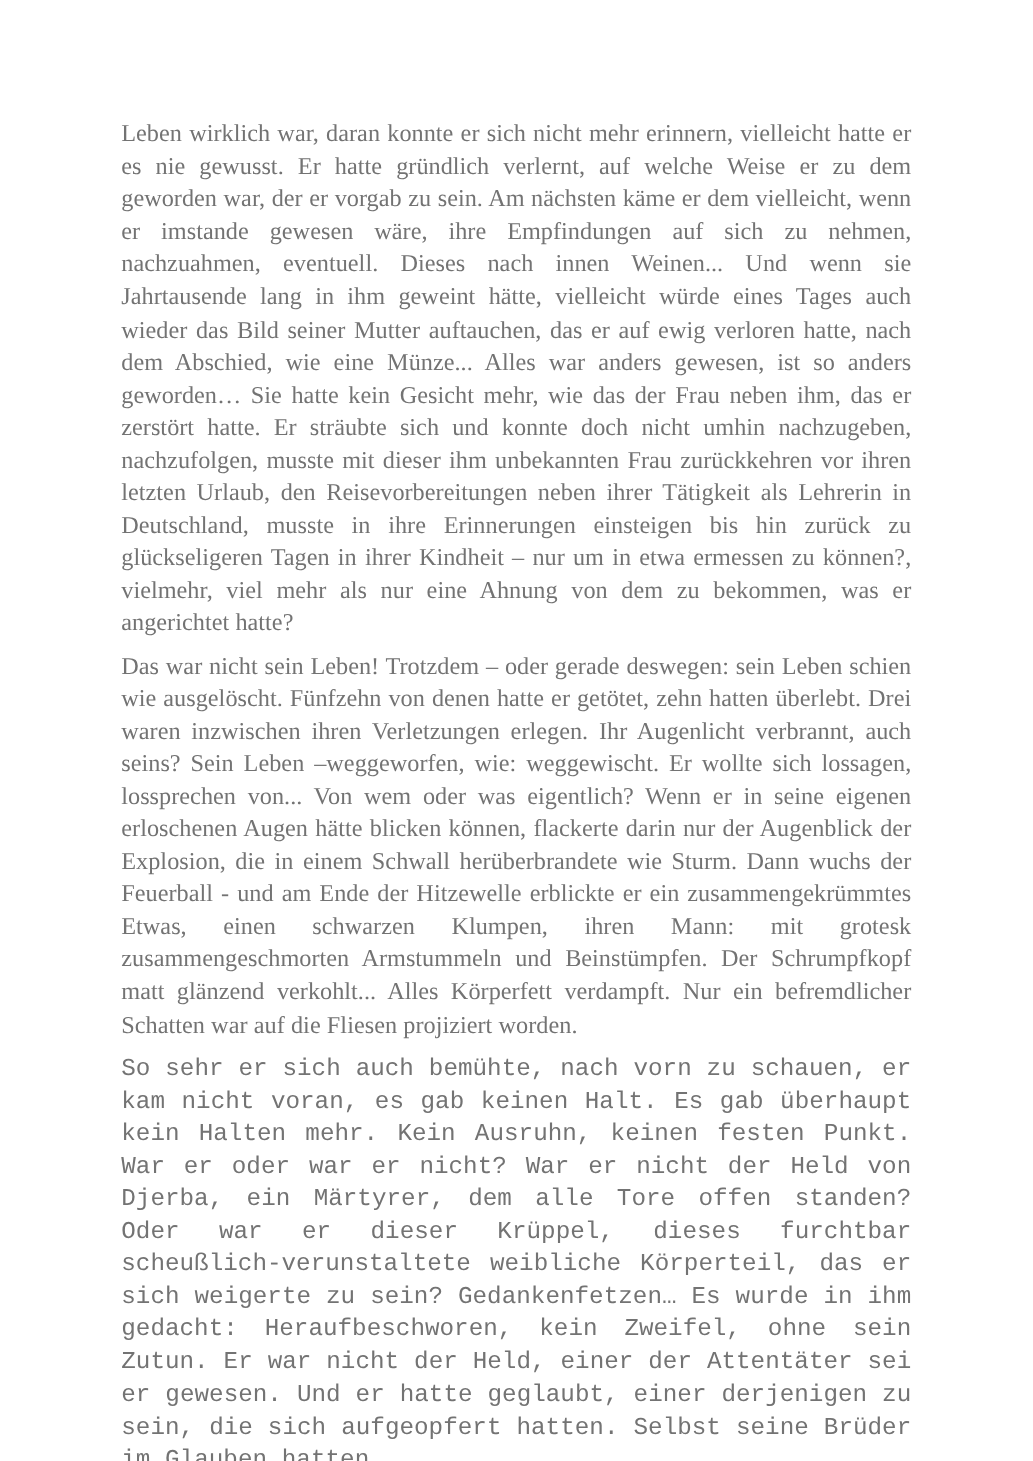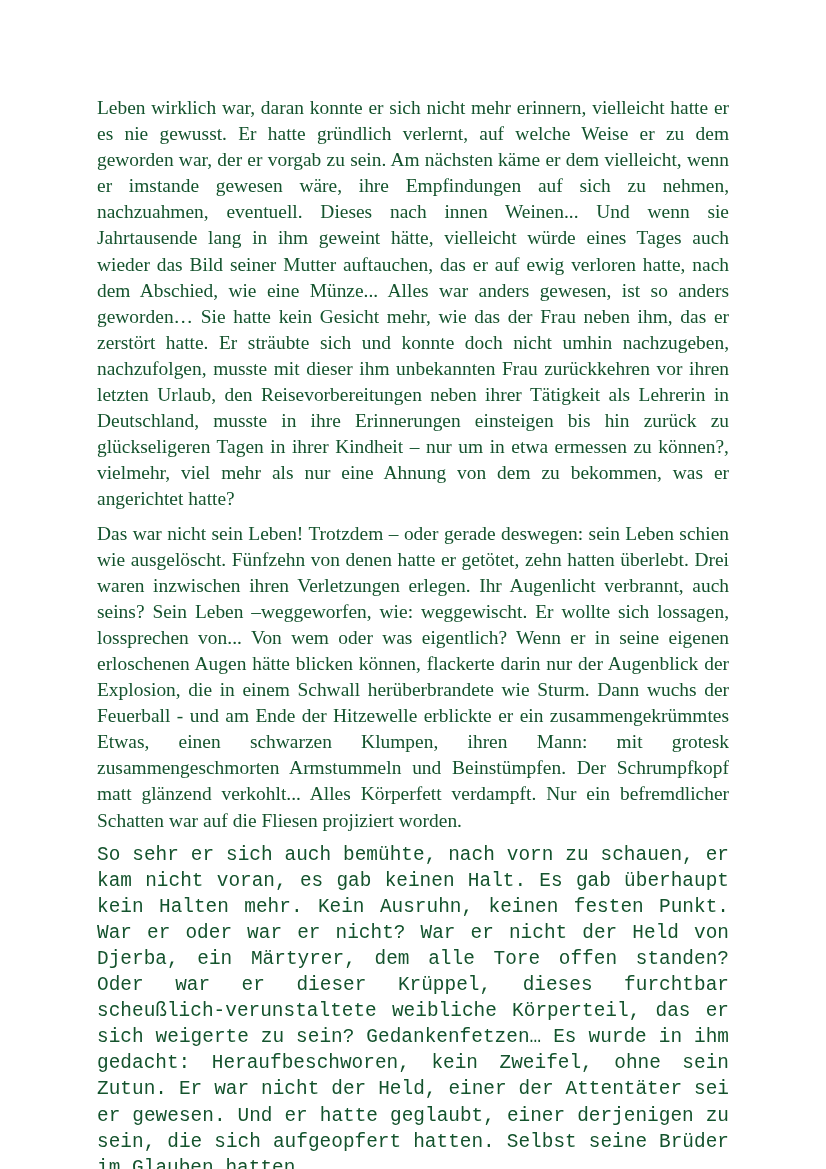--- a/index.html
+++ b/index.html
@@ -29,21 +29,21 @@
     top: 95px;
     width: 632px;
   }
 
   .para {
     margin: 0 0 8px 0;
     text-align: justify;
     text-justify: inter-word;
     font-size: 19.4px;
     line-height: 26.1px;
-    color: #14532d;
+    color: #737373;
     letter-spacing: 0.02px;
     word-spacing: 0.1px;
     -webkit-font-smoothing: antialiased;
   }
 
   .para:last-child {
     margin-bottom: 0;
     font-family: Liberation Mono, monospace;
   }
 

